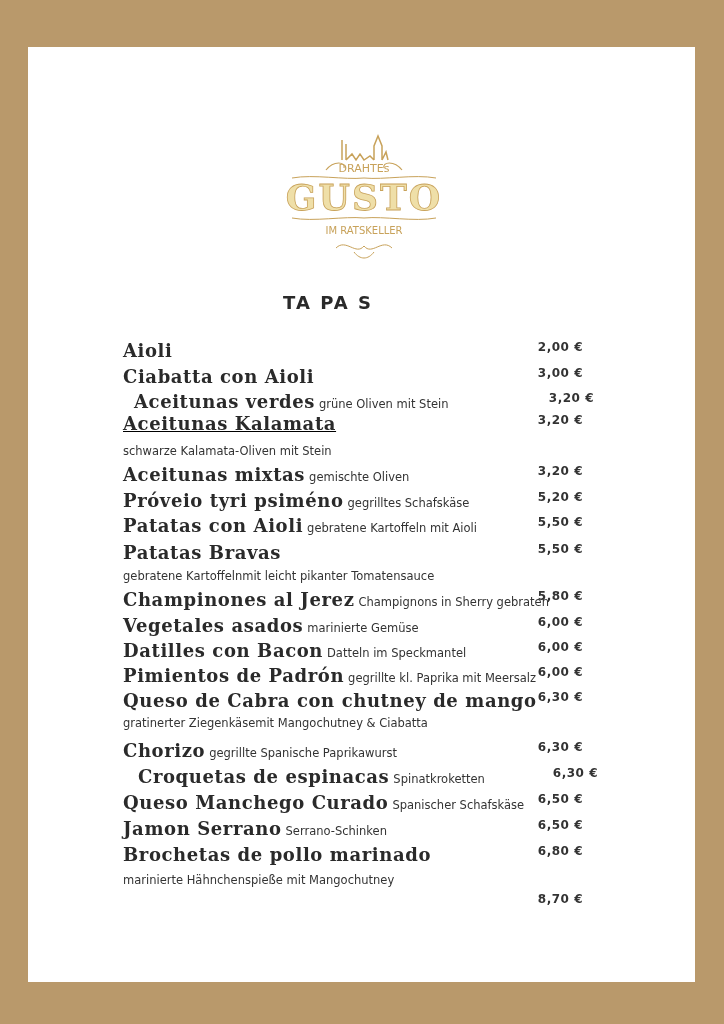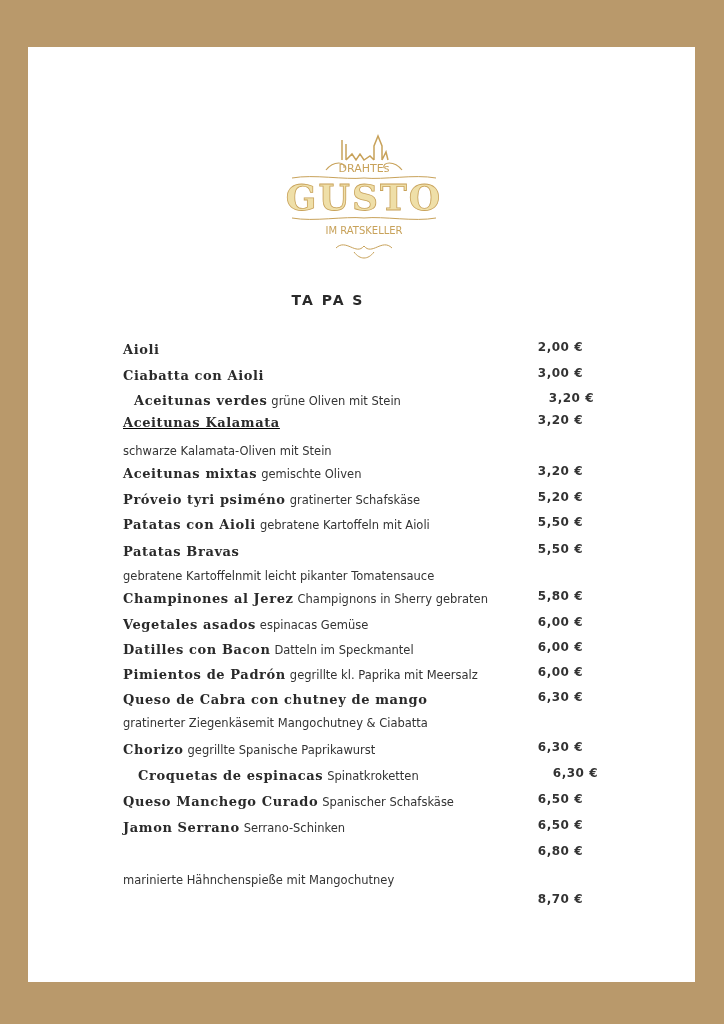--- a/index.html
+++ b/index.html
@@ -1,22 +1,22 @@
 <!DOCTYPE html>
 <html><head>
 <meta charset="utf-8">
 <style>
   html, body { margin:0; padding:0; }
   body { width:724px; height:1024px; background:#b9996b; position:relative; overflow:hidden; }
   .page { position:absolute; left:28px; top:47px; width:667px; height:935px; background:#ffffff; }
   .logo { position:absolute; left:284px; top:130px; width:160px; height:135px; }
   .title { position:absolute; left:0; width:656px; top:292px; text-align:center;
-           font-family:"DejaVu Sans", sans-serif; font-weight:bold; font-size:14px; color:#2a2a2a; letter-spacing:2px; }
+           font-family:"DejaVu Sans", sans-serif; font-weight:bold; font-size:18px; color:#2a2a2a; letter-spacing:2px; }
   .row { position:absolute; left:123px; width:460px; }
-  .name { font-family:"DejaVu Serif", serif; font-weight:bold; font-size:13px; color:#2a2a2a; letter-spacing:0.6px; white-space:nowrap; }
+  .name { font-family:"DejaVu Serif", serif; font-weight:bold; font-size:18px; color:#2a2a2a; letter-spacing:0.6px; white-space:nowrap; }
   .desc { font-family:"DejaVu Sans", sans-serif; font-size:11.5px; color:#333; white-space:nowrap; }
   .price { position:absolute; right:0; top:0; font-family:"DejaVu Sans", sans-serif; font-weight:bold; font-size:12px; color:#333; letter-spacing:0.5px; }
   .sub { position:absolute; left:123px; font-family:"DejaVu Sans", sans-serif; font-size:11.5px; color:#333; white-space:nowrap; }
   .logo-text1 { font-family:"DejaVu Sans", sans-serif; font-size:11px; fill:#c8a25a; }
   .logo-gusto { font-family:"DejaVu Serif", serif; font-weight:bold; font-size:36px; fill:#efdfa8; stroke:#c8a25a; stroke-width:0.8; letter-spacing:2px; }
   .logo-text2 { font-family:"DejaVu Sans", sans-serif; font-size:10px; fill:#c8a25a; }
 </style>
 </head>
 <body>
 
@@ -37,31 +37,31 @@
 </svg>
 
 <div class="title">TA PA S</div>
 
 <div id="items">
     <div class="row" style="top: 340px;"><span class="name">Aioli</span><span class="price">2,00 €</span></div>
     <div class="row" style="top: 366px;"><span class="name">Ciabatta con Aioli</span><span class="price">3,00 €</span></div>
     <div class="row" style="top: 391px; margin-left: 11px;"><span class="name">Aceitunas verdes</span> <span class="desc">grüne Oliven mit Stein</span><span class="price">3,20 €</span></div>
     <div class="row" style="top: 413px; text-decoration: underline;"><span class="name">Aceitunas Kalamata</span><span class="price">3,20 €</span></div>
     <div class="row" style="top: 464px;"><span class="name">Aceitunas mixtas</span> <span class="desc">gemischte Oliven</span><span class="price">3,20 €</span></div>
-    <div class="row" style="top: 490px;"><span class="name">Próveio tyri psiméno</span> <span class="desc">gratinerter Schafskäse</span><span class="price">5,20 €</span></div>
+    <div class="row" style="top: 490px;"><span class="name">Próveio tyri psiméno</span> <span class="desc">gegrilltes Schafskäse</span><span class="price">5,20 €</span></div>
     <div class="row" style="top: 515px;"><span class="name">Patatas con Aioli</span> <span class="desc"> gebratene Kartoffeln mit Aioli</span><span class="price">5,50 €</span></div>
     <div class="row" style="top: 542px;"><span class="name">Patatas Bravas</span><span class="price">5,50 €</span></div>
     <div class="row" style="top: 589px;"><span class="name">Champinones al Jerez</span> <span class="desc">Champignons in Sherry gebraten</span><span class="price">5,80 €</span></div>
-    <div class="row" style="top: 615px;"><span class="name">Vegetales asados</span> <span class="desc">espinacas Gemüse</span><span class="price">6,00 €</span></div>
+    <div class="row" style="top: 615px;"><span class="name">Vegetales asados</span> <span class="desc">marinierte Gemüse</span><span class="price">6,00 €</span></div>
     <div class="row" style="top: 640px;"><span class="name">Datilles con Bacon</span> <span class="desc">Datteln im Speckmantel</span><span class="price">6,00 €</span></div>
     <div class="row" style="top: 665px;"><span class="name">Pimientos de Padrón</span> <span class="desc">gegrillte kl. Paprika mit Meersalz</span><span class="price">6,00 €</span></div>
     <div class="row" style="top: 690px;"><span class="name">Queso de Cabra con chutney de mango</span><span class="price">6,30 €</span></div>
     <div class="row" style="top: 740px;"><span class="name">Chorizo</span> <span class="desc">gegrillte Spanische Paprikawurst</span><span class="price">6,30 €</span></div>
     <div class="row" style="top: 766px; margin-left: 15px;"><span class="name">Croquetas de espinacas</span> <span class="desc">Spinatkroketten</span><span class="price">6,30 €</span></div>
     <div class="row" style="top: 792px;"><span class="name">Queso Manchego Curado</span> <span class="desc">Spanischer Schafskäse</span><span class="price">6,50 €</span></div>
     <div class="row" style="top: 818px;"><span class="name">Jamon Serrano</span> <span class="desc">Serrano-Schinken</span><span class="price">6,50 €</span></div>
-    <div class="row" style="top: 844px;"><span class="price">6,80 €</span></div>
+    <div class="row" style="top: 844px;"><span class="name">Brochetas de pollo marinado</span><span class="price">6,80 €</span></div>
     <div class="sub" style="top: 444px;">schwarze Kalamata-Oliven mit Stein</div>
     <div class="sub" style="top: 569px;">gebratene Kartoffelnmit leicht pikanter Tomatensauce</div>
     <div class="sub" style="top: 716px;">gratinerter Ziegenkäsemit Mangochutney &amp; Ciabatta</div>
     <div class="sub" style="top: 873px;">marinierte Hähnchenspieße mit Mangochutney</div>
     <div class="row" style="top: 898px;"><span class="price" style="top:-6px">8,70 €</span></div>
   </div>
 
 </body></html>

